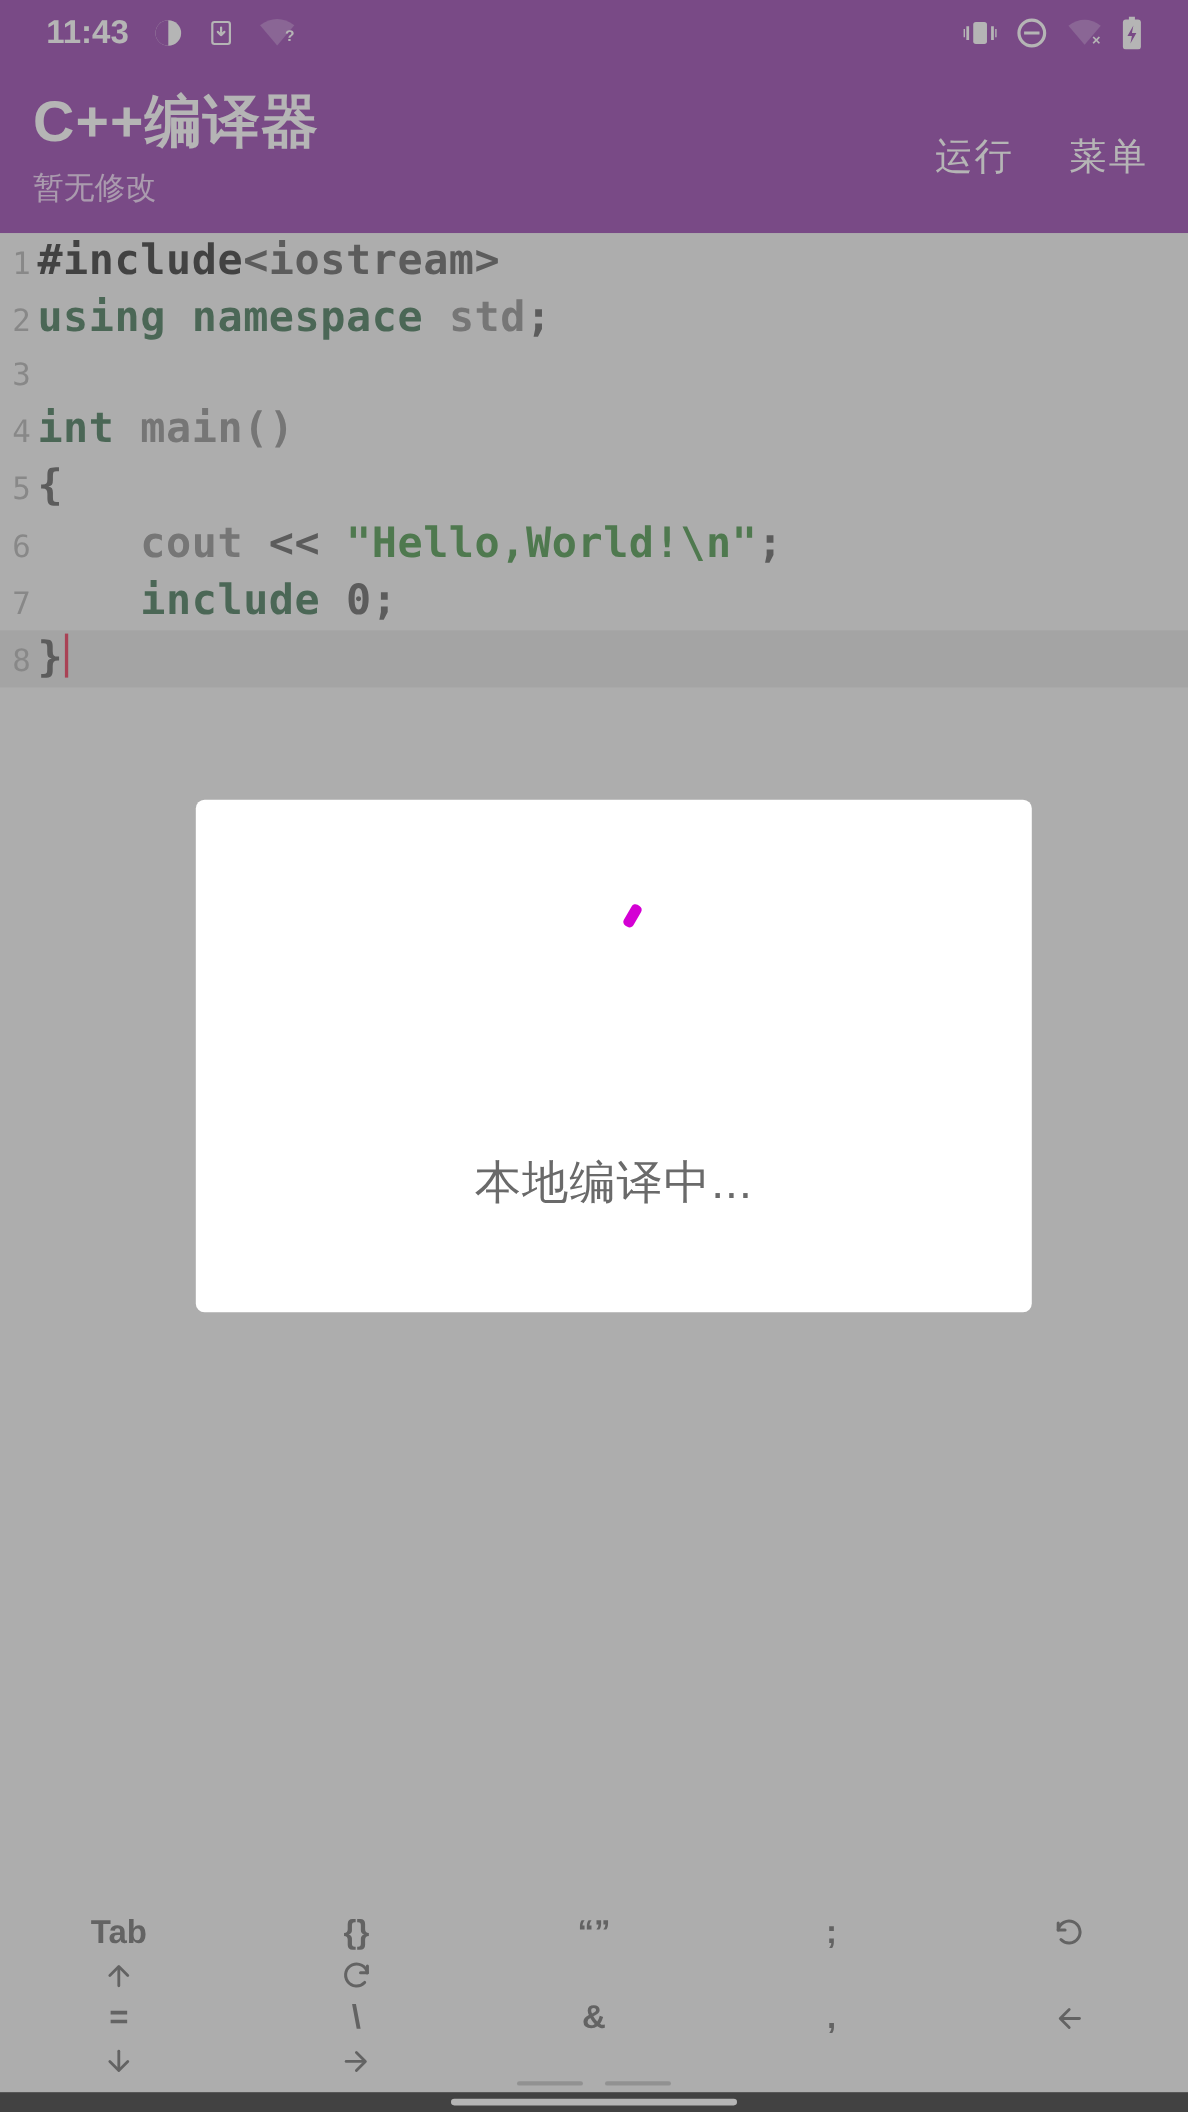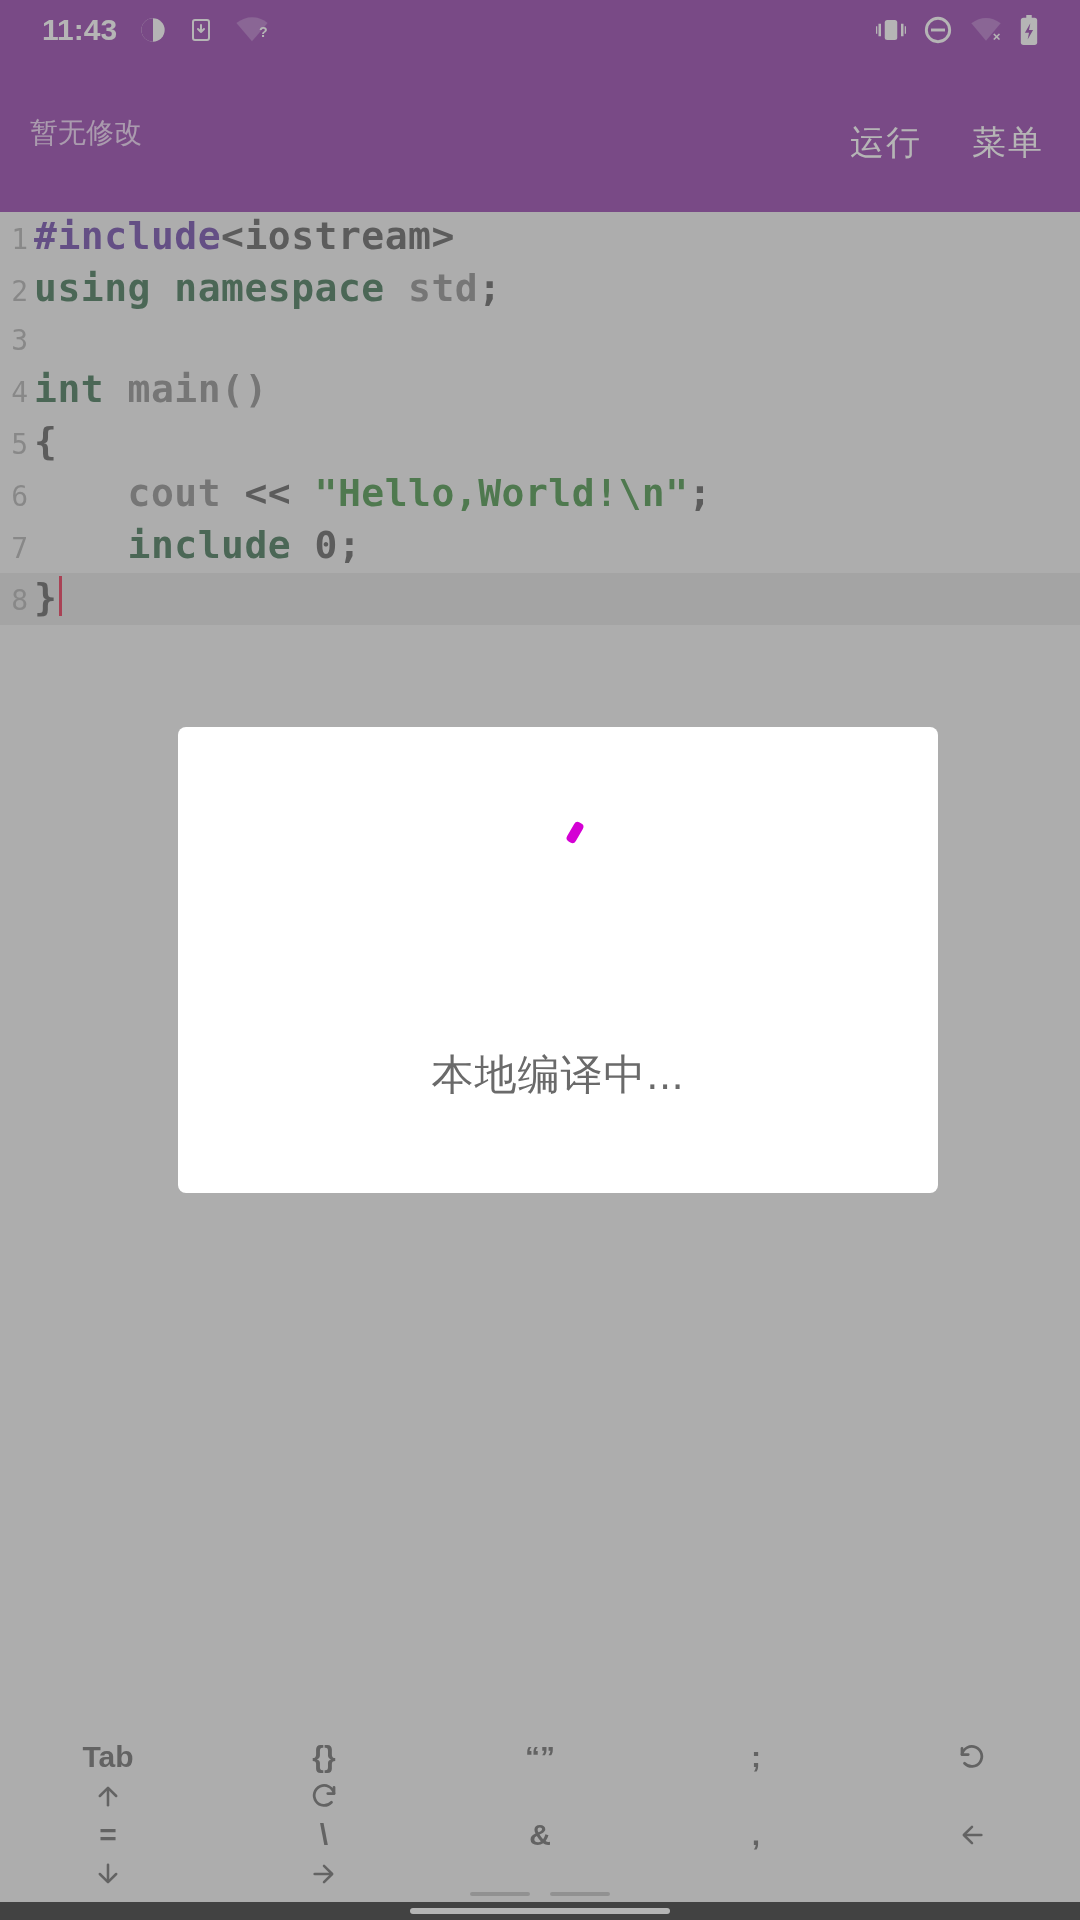--- a/index.html
+++ b/index.html
@@ -21,21 +21,21 @@
   .header-actions { display: flex; gap: 50px; margin-right: 6px; align-self: center; padding-top: 20px; }
   .header-action { font-size: 34px; color: #fff; letter-spacing: 2px; }
 
   
   .editor { flex: 1; background: #eeeeee; font-family: "DejaVu Sans Mono", monospace; font-size: 38px; position: relative; overflow: hidden; }
   .code-block { position: relative; }
   .code-line { display: flex; align-items: baseline; line-height: 49px; }
   .code-line.current { background: #d9d9d9; }
   .ln { width: 34px; text-align: right; color: #9c9c9c; font-size: 28px; padding-right: 6px; flex-shrink: 0; }
   .code { white-space: pre; color: #3a3a3a; letter-spacing: 0.5px; }
-  .tok-pre  { color: #4c1d95; font-weight: 700; }       
+  .tok-pre  { color: #000000; font-weight: 700; }       
   .tok-inc  { color: #3a3a3a; font-weight: 700; }       
   .tok-kw   { color: #14532d; font-weight: 700; }       
   .tok-id   { color: #737373; font-weight: 700; }
   .tok-str  { color: #1d7a1d; font-weight: 700; }
   .tok-num  { color: #3a3a3a; font-weight: 700; }
   .tok-pun  { color: #3a3a3a; font-weight: 700; }
   .caret { display: inline-block; width: 3px; height: 40px; background: #e4002b; vertical-align: -6px; margin-left: 2px; }
 
   
   .sym-toolbar { background: #eeeeee; border-top: none; }
@@ -107,20 +107,21 @@
             <rect x="0" y="2" width="12" height="20" rx="2"></rect>
             <rect x="4" y="0" width="4" height="3"></rect>
             <path d="M7 6l-4 7h3l-1 5 4-7h-3z" fill="#7b1398"></path>
           </svg>
       </span>
     </div>
   </div>
 
   <div class="header">
     <div class="header-titles">
+      <span class="header-title">C++编译器</span>
       <span class="header-subtitle">暂无修改</span>
     </div>
     <div class="header-actions">
       <span class="header-action">运行</span>
       <span class="header-action">菜单</span>
     </div>
   </div>
 
   <div class="editor">
     <div class="code-block" id="code-block">

